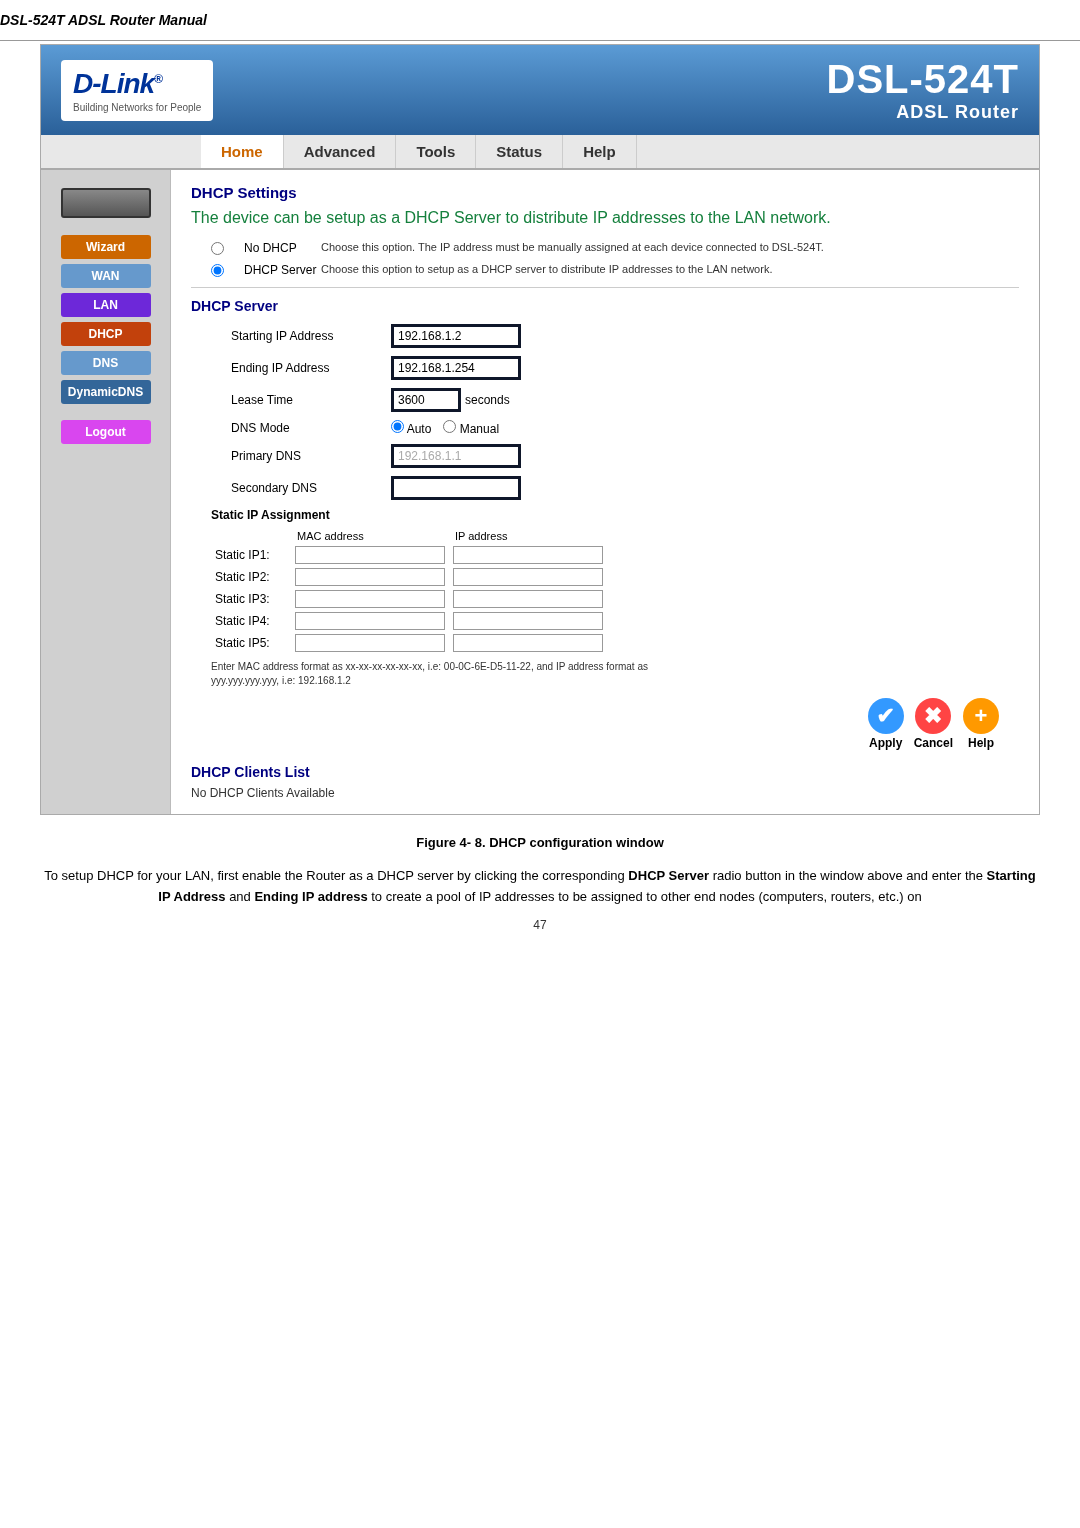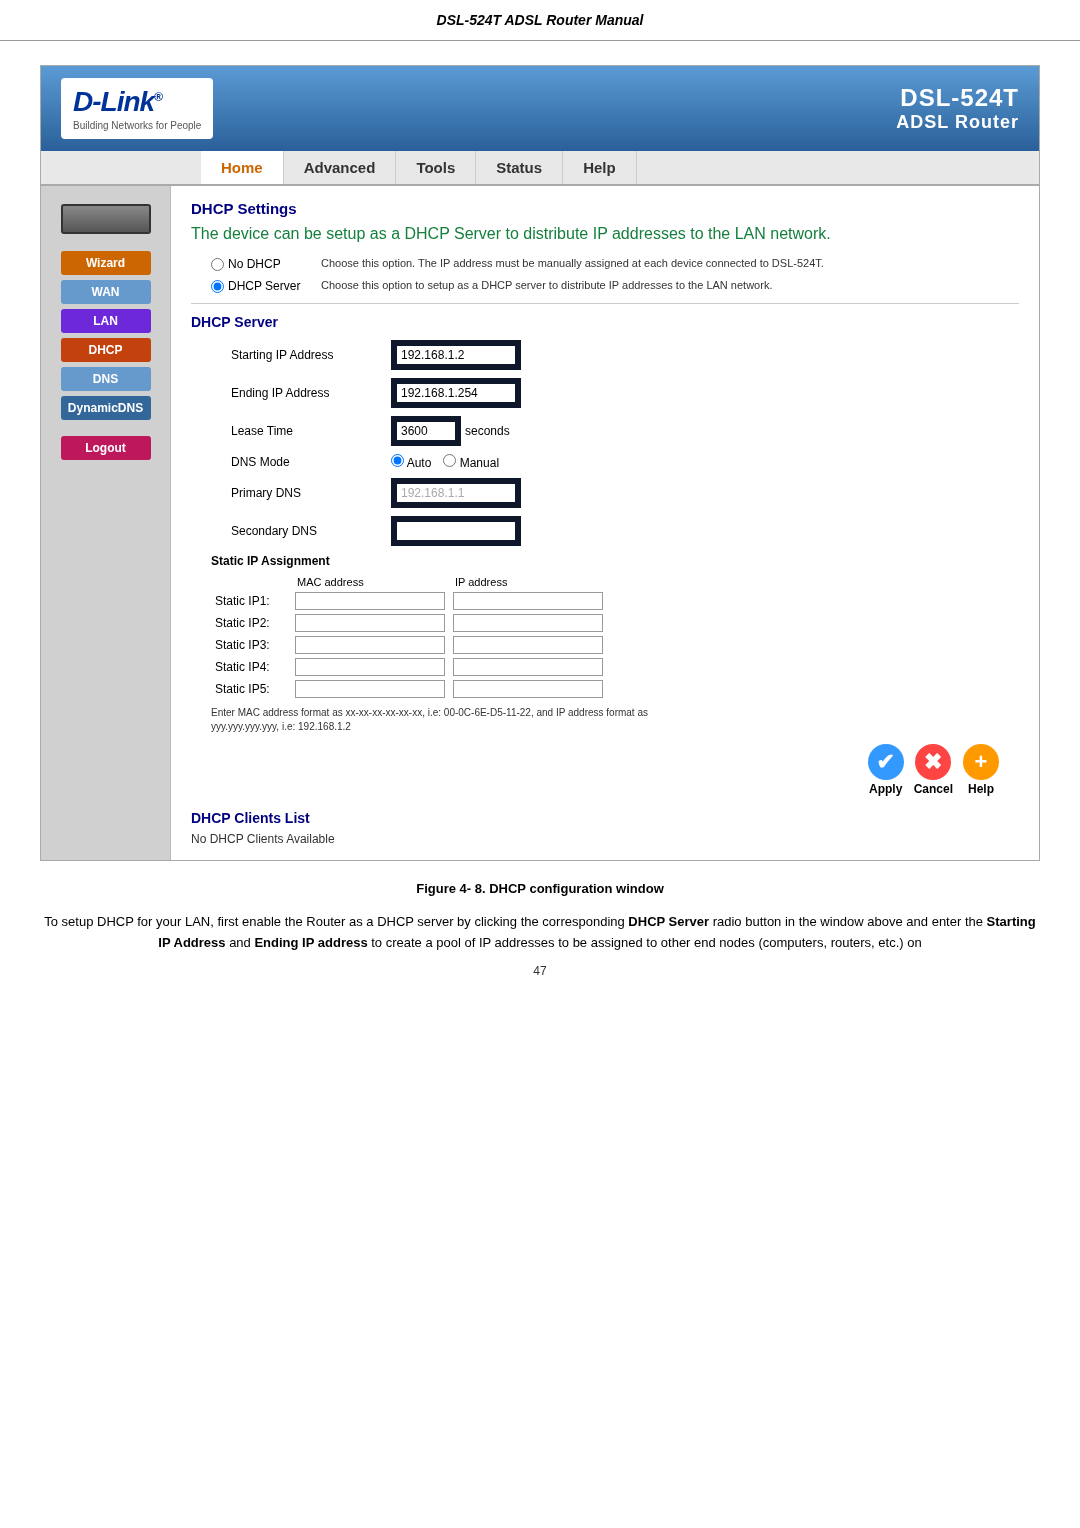--- a/index.html
+++ b/index.html
@@ -5,27 +5,27 @@
     * { margin: 0; padding: 0; box-sizing: border-box; }
     body {
       font-family: Arial, sans-serif;
       font-size: 13px;
       background: #fff;
       color: #000;
       width: 1080px;
     }
 
     .page-title {
-      text-align: center;
+      text-align: left;
       font-style: italic;
       font-weight: bold;
       font-size: 14px;
-      padding: 12px 16px;
+      padding: 12px 0;
       border-bottom: 1px solid #999;
-      margin-bottom: 24px;
+      margin-bottom: 3px;
     }
 
     .outer-frame {
       border: 1px solid #aaa;
       margin: 0 40px 20px 40px;
       background: #fff;
     }
 
     
     .header {
@@ -54,21 +54,21 @@
     .logo-sub {
       font-size: 10px;
       color: #555;
       margin-top: 2px;
     }
     .product-title {
       color: #fff;
       text-align: right;
     }
     .product-title .model {
-      font-size: 24px;
+      font-size: 40px;
       font-weight: 900;
       letter-spacing: 1px;
     }
     .product-title .type {
       font-size: 18px;
       font-weight: bold;
       letter-spacing: 1px;
     }
 
     
@@ -129,21 +129,21 @@
       border: none;
       border-radius: 3px;
       cursor: pointer;
     }
     .btn-wizard { background: #cc6600; text-align: center; }
     .btn-wan { background: #6699cc; }
     .btn-lan { background: #6d28d9; }
     .btn-dhcp { background: #c2410c; }
     .btn-dns { background: #6699cc; }
     .btn-dynamicdns { background: #336699; }
-    .btn-logout { background: #be185d; margin-top: 16px; }
+    .btn-logout { background: #d946ef; margin-top: 16px; }
 
     
     .main-content {
       flex: 1;
       padding: 14px 20px;
       background: #fff;
     }
 
     .section-title {
       font-size: 15px;
@@ -163,21 +163,21 @@
       display: flex;
       align-items: flex-start;
       margin-bottom: 8px;
       padding-left: 20px;
     }
     .radio-label {
       width: 110px;
       font-size: 12px;
       display: flex;
       align-items: center;
-      gap: 4px;
+      gap: 20px;
       flex-shrink: 0;
     }
     .radio-desc {
       font-size: 11px;
       color: #333;
       flex: 1;
     }
 
     .divider {
       border: none;
@@ -198,21 +198,21 @@
       align-items: center;
       margin-bottom: 8px;
       padding-left: 40px;
     }
     .field-label {
       width: 160px;
       font-size: 12px;
       flex-shrink: 0;
     }
     .field-input {
-      border: 6px solid #0f172a;
+      border: 3px solid #0f172a;
       padding: 2px 4px;
       font-size: 12px;
       width: 130px;
     }
     .field-unit {
       font-size: 12px;
       margin-left: 4px;
     }
 
     .dns-mode-row {

